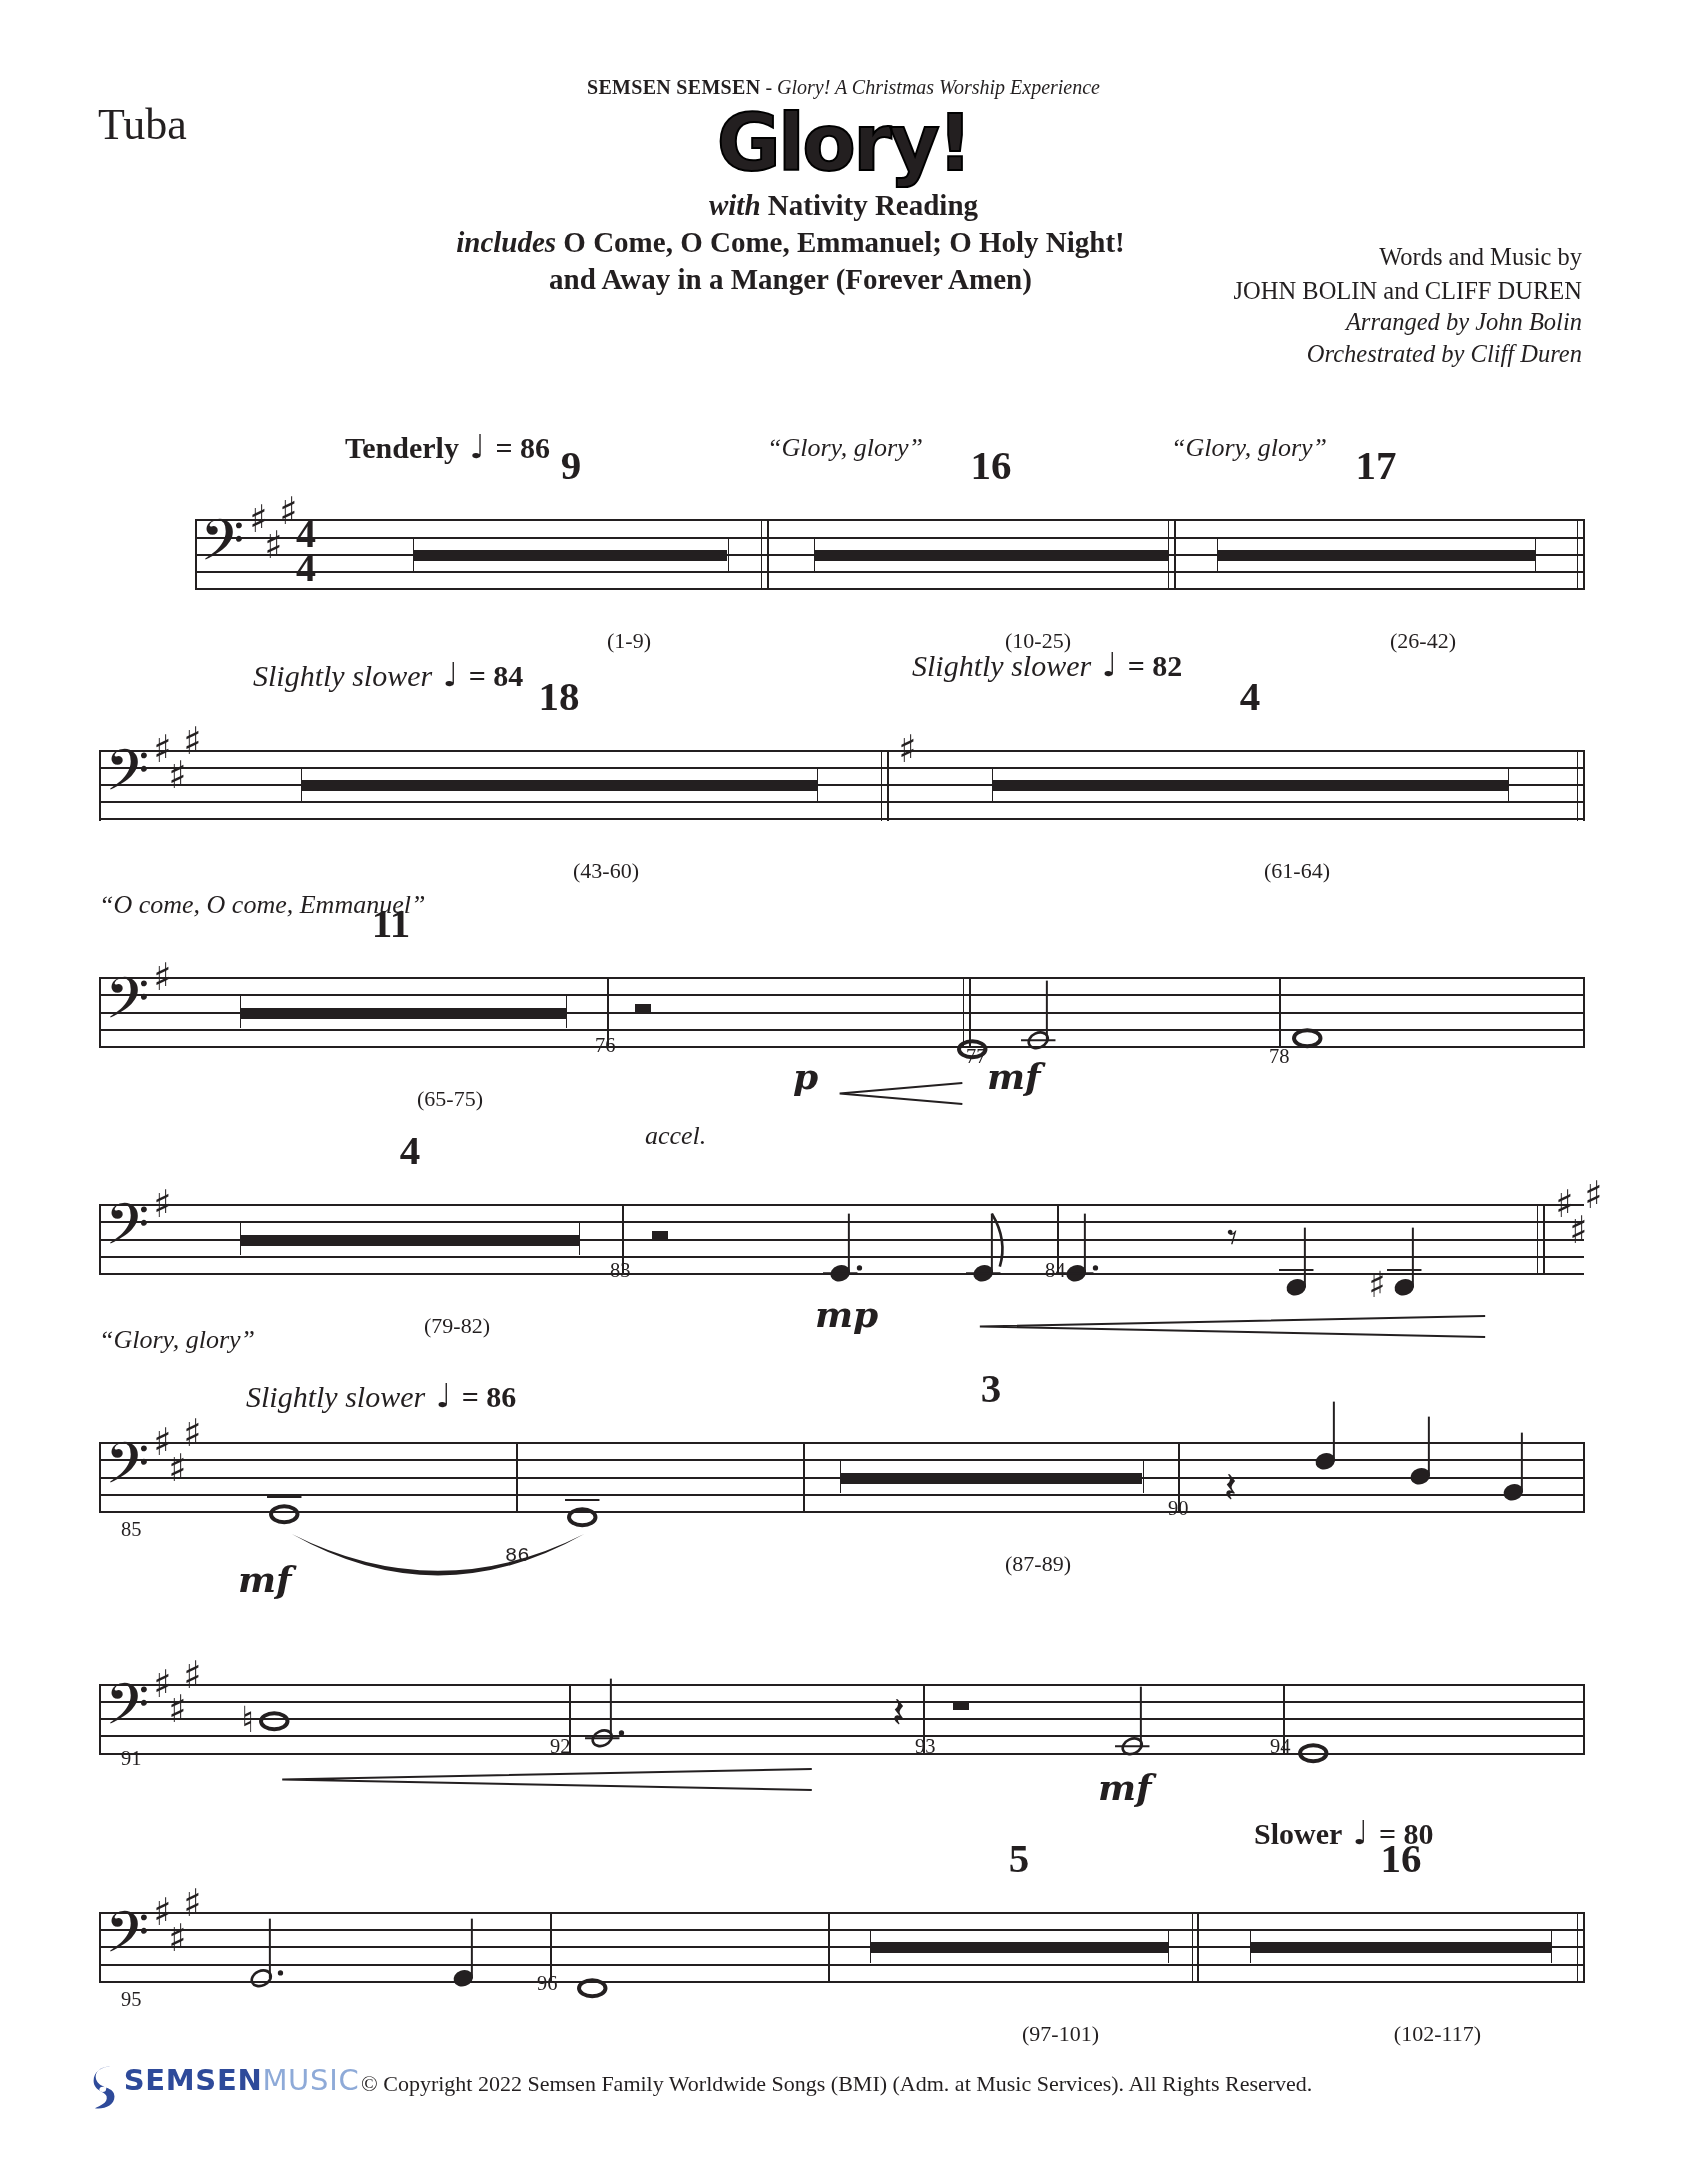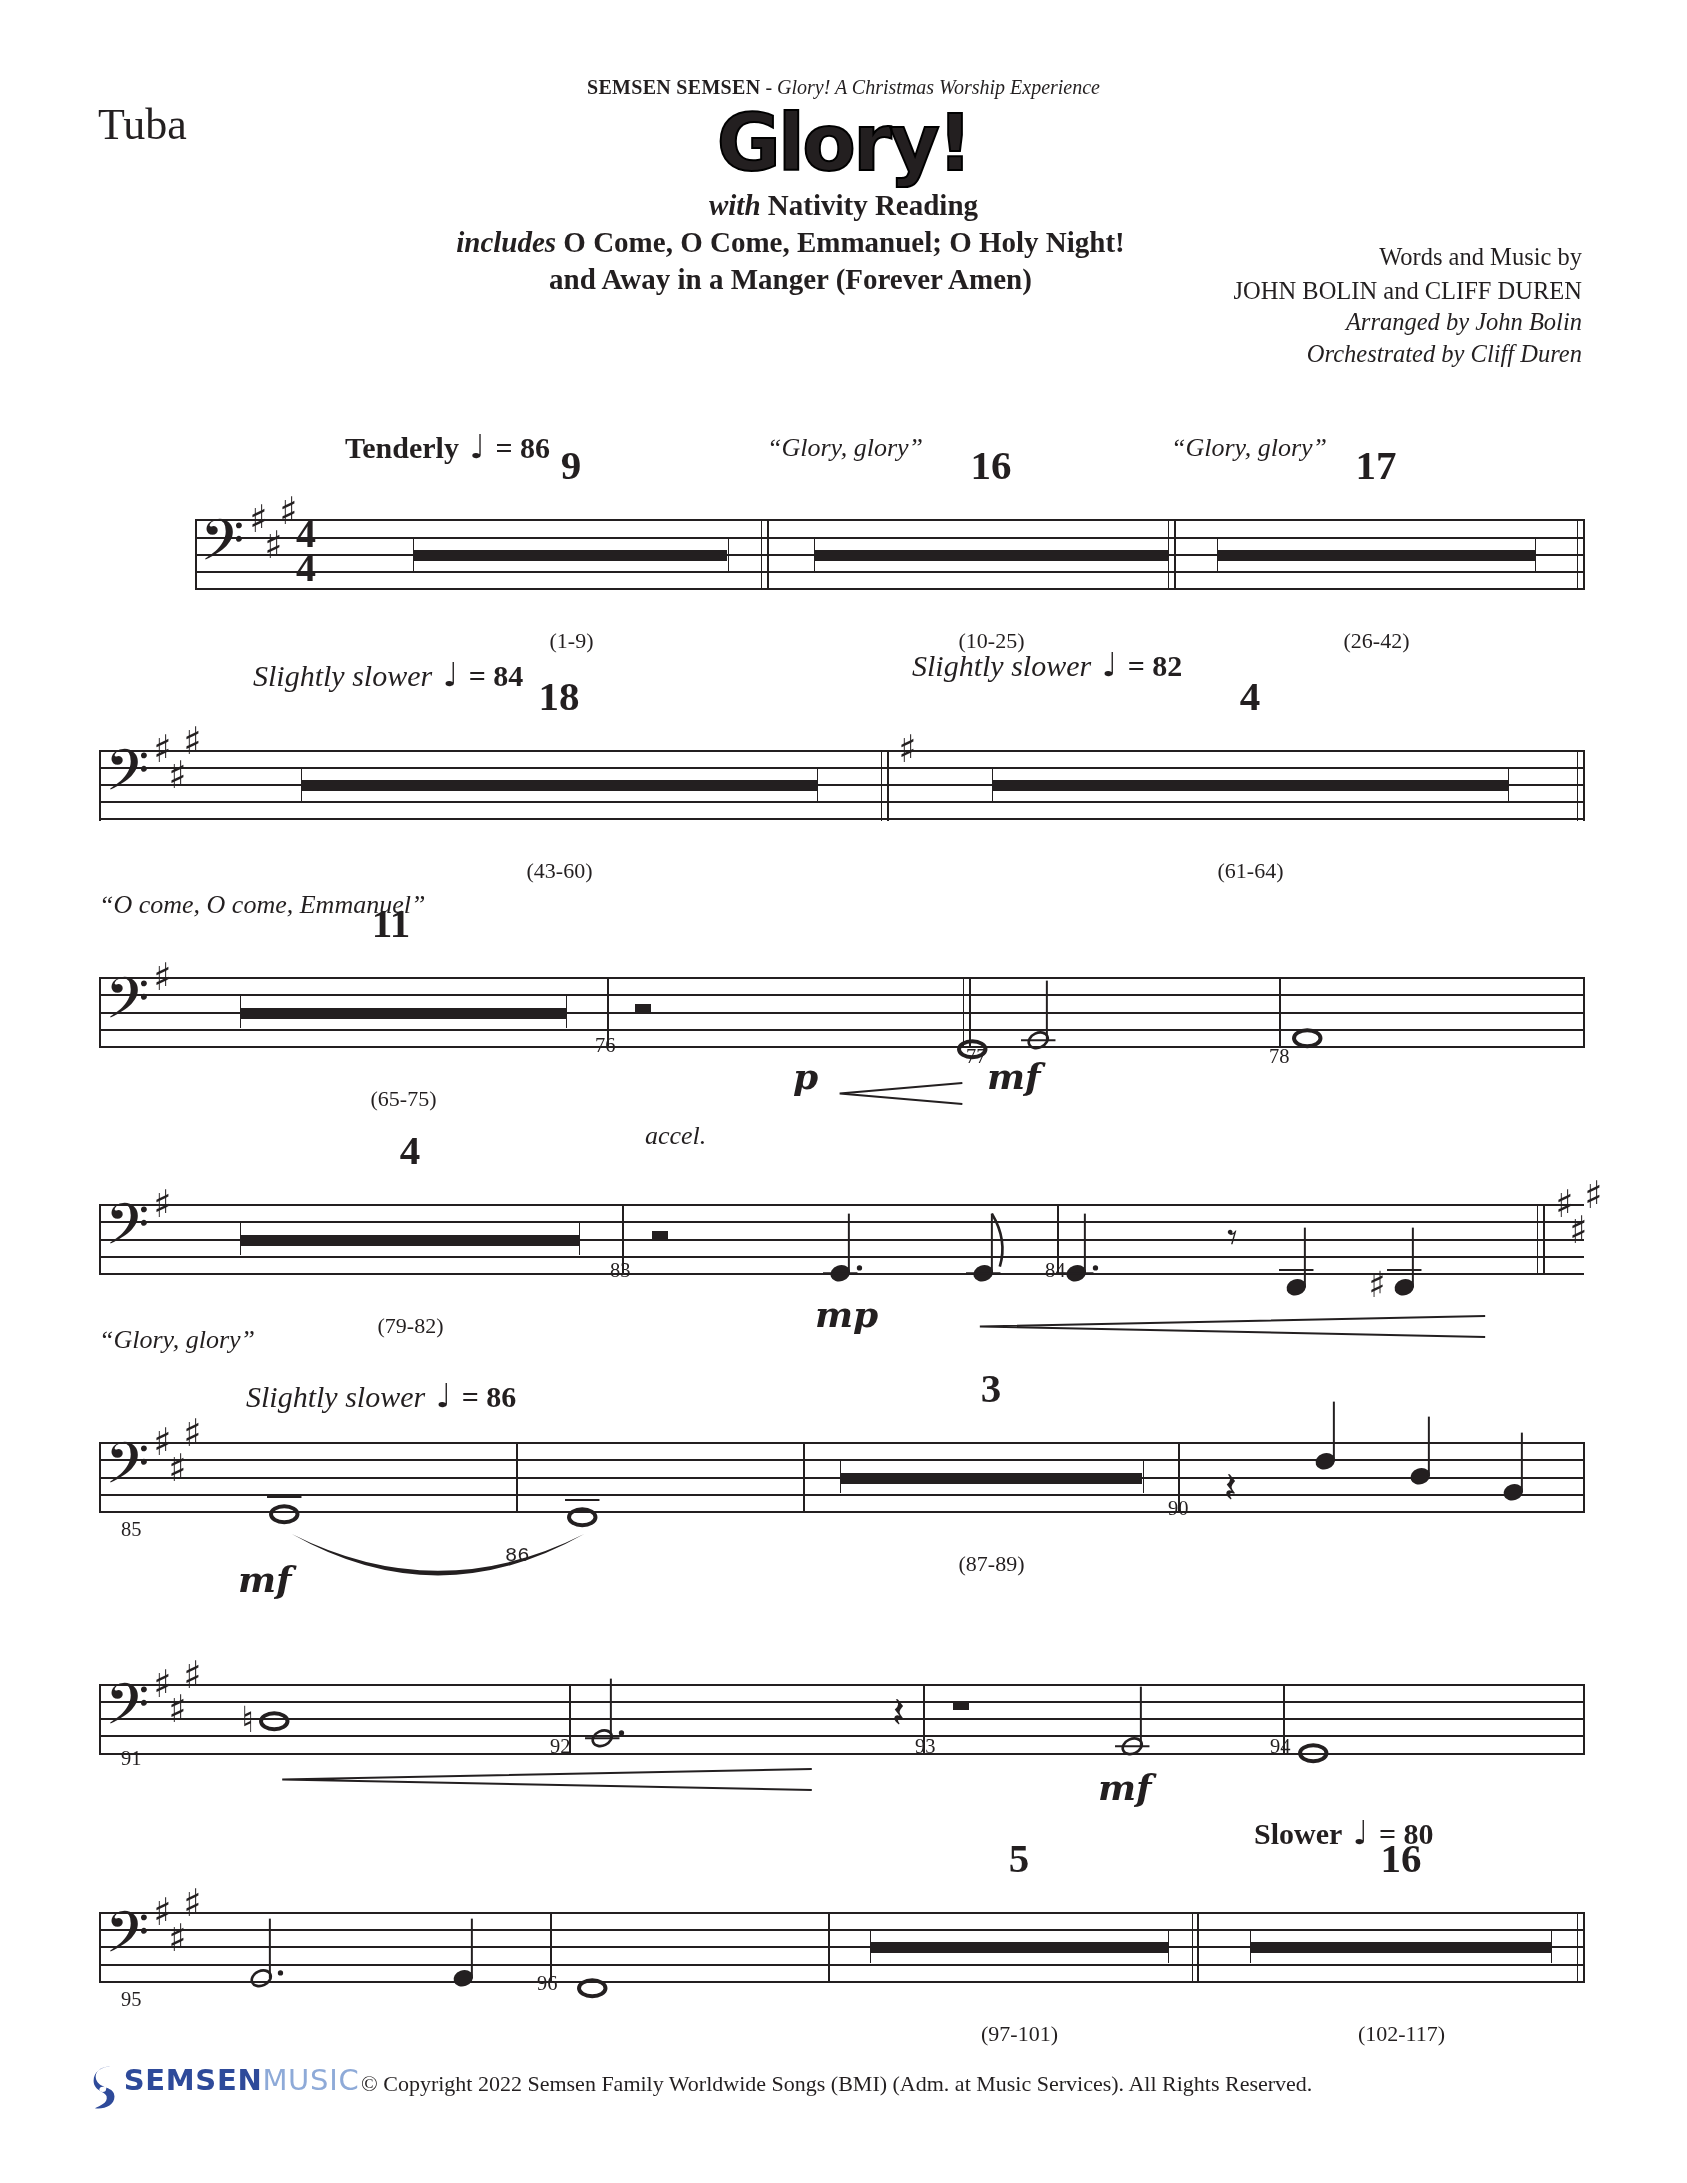--- a/index.html
+++ b/index.html
@@ -11,21 +11,21 @@
   .pub i{font-style:italic;}
   .title{left:0;width:1687px;top:98px;text-align:center;font-family:"DejaVu Sans","Liberation Sans",sans-serif;font-weight:bold;font-size:78px;letter-spacing:-2.6px;color:#231f20;-webkit-text-stroke:2px #000;}
   .subtitle{left:0;width:1687px;text-align:center;font-size:29px;font-weight:bold;}
   .subtitle i{font-style:italic;}
   .credits{right:105px;font-size:24.5px;}
   .tempo{font-size:30px;white-space:nowrap;}
   .tempo .b{font-weight:bold;}
   .tempo .i{font-style:italic;}
   .lyric{font-size:26px;font-style:italic;white-space:nowrap;}
   .mmnum{font-size:41px;font-weight:bold;text-align:center;width:132px;margin-left:-66px;}
-  .range{font-size:22px;text-align:center;width:159px;margin-left:-79px;}
+  .range{font-size:22px;text-align:right;width:159px;margin-left:-79px;}
   .mnum{font-size:20.5px;}
   .dyn{font-size:36px;font-style:italic;font-weight:bold;font-family:"DejaVu Serif","Liberation Serif",serif;}
   .staffline{position:absolute;height:2px;background:#231f20;}
   .barline{position:absolute;width:2px;background:#231f20;}
   .mmrest{position:absolute;height:10.6px;background:#231f20;}
   .mmcap{position:absolute;width:1.3px;background:#231f20;}
   .glyph{position:absolute;font-family:"DejaVu Sans",sans-serif;line-height:1;color:#231f20;}
   .footer{left:189px;top:2071px;font-size:22px;white-space:nowrap;}
   .logo{left:91px;top:2063px;height:46px;}
   .logo .s1{font-family:"DejaVu Sans","Liberation Sans",sans-serif;font-weight:bold;font-size:29px;color:#2e4a9a;letter-spacing:0.7px;}

